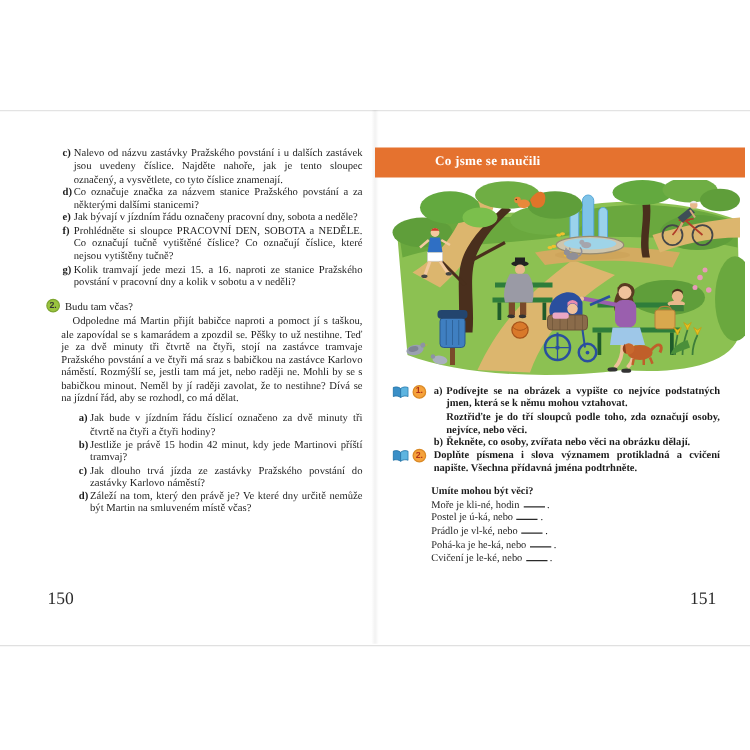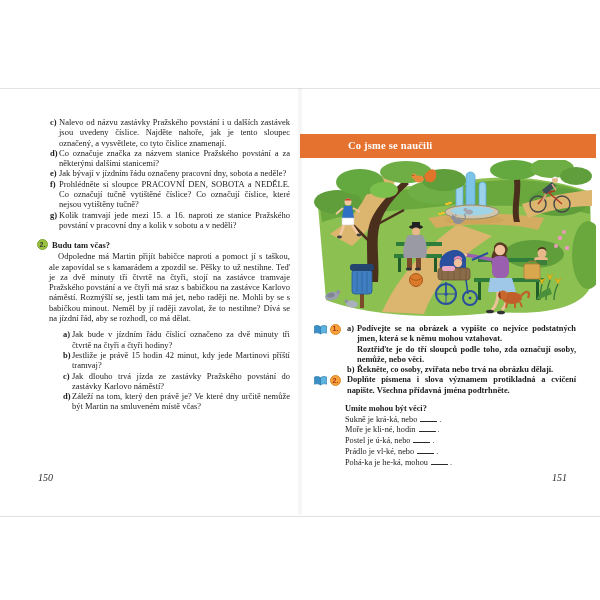--- a/index.html
+++ b/index.html
@@ -17,37 +17,37 @@
     position:absolute;left:297px;top:88px;width:6px;height:427px;
     background:linear-gradient(90deg,rgba(0,0,0,0) 0%,rgba(0,0,0,0.05) 50%,rgba(0,0,0,0) 100%);
   }
   
   .page-left{position:absolute;left:37px;top:117px;width:253px;font-size:8.5px;line-height:10.3px;}
   .top-items{margin-left:13px;}
   .q-item{position:relative;padding-left:9px;text-align:justify;}
   .q-label{position:absolute;left:0;top:0;font-weight:bold;}
   .b{font-weight:normal;}
   .sec-head{margin-top:9px;display:flex;align-items:center;gap:4px;}
-  .sec-title{font-weight:bold;}
+  .sec-title{font-weight:normal;}
   .para{margin:1px 0 0 12px;text-indent:9px;text-align:justify;}
   .questions{margin-top:6px;margin-left:26px;}
   .sec3{position:relative;margin-top:9px;padding-left:15px;font-weight:bold;}
   .sec3 .circle{position:absolute;left:0;top:0;}
   .circle{
     display:inline-flex;flex:none;width:11px;height:11px;border-radius:50%;
     align-items:center;justify-content:center;
     font-family:"Liberation Sans","DejaVu Sans",sans-serif;font-size:7px;font-weight:bold;
   }
   .circle-green{background:#9ac43f;border:1px solid #7da52f;color:#343434;box-sizing:border-box;}
   .circle-orange{background:#f6a23b;border:1px solid #da8a26;color:#b03218;box-sizing:border-box;}
-  .pagenum{position:absolute;top:472px;font-size:10px;color:#2a2a2a;font-style:italic;}
+  .pagenum{position:absolute;top:472px;font-size:14px;color:#2a2a2a;}
   .pagenum.pn-left{left:38px;}
   .pagenum.pn-right{left:552px;}
   
-  .page-right{position:absolute;left:300px;top:134px;width:296px;font-size:8.4px;line-height:10.3px;}
+  .page-right{position:absolute;left:300px;top:118px;width:296px;font-size:8.4px;line-height:10.3px;}
   .header-bar{
     height:24px;background:#e5722f;color:#fff;
     font-weight:bold;font-size:10.5px;line-height:24px;padding-left:48px;
     letter-spacing:0.2px;box-sizing:border-box;
   }
   .illustration{margin:2px 0 0 8px;width:288px;height:164px;}
   .ex{position:relative;padding-left:47px;padding-right:20px;}
   .ex1{margin-top:0px;}
   .ex2{}
   .ex .book{position:absolute;left:14px;top:1px;line-height:0;}
@@ -338,47 +338,47 @@
         <path d="M0.5,1 C2.5,0 5,0.5 6.5,1.8 L6.5,9 C5,7.8 2.5,7.4 0.5,8.2 Z" fill="#3a8fc7" stroke="#1f6fa3" stroke-width="0.6"></path>
         <path d="M12.5,1 C10.5,0 8,0.5 6.5,1.8 L6.5,9 C8,7.8 10.5,7.4 12.5,8.2 Z" fill="#5db4e0" stroke="#1f6fa3" stroke-width="0.6"></path>
       </svg>
     </span>
     <span class="num circle circle-orange">1.</span>
     <div class="ex-body">
       <div class="q-item">
         <span class="q-label">a)</span>
         <span class="q-text">
           <span class="pblock">Podívejte se na obrázek a vypište co nejvíce podstatných jmen, která se k němu mohou vztahovat.</span>
-          <span class="pblock">Roztřiďte je do tří sloupců podle toho, zda označují osoby, nemůže, nebo věci.</span>
+          <span class="pblock">Roztřiďte je do tří sloupců podle toho, zda označují osoby, nejvíce, nebo věci.</span>
         </span>
       </div>
       <div class="q-item">
         <span class="q-label">b)</span>
         <span class="q-text">
-          <span class="pblock">Řekněte, co osoby, zvířata nebo trvá na obrázku dělají.</span>
+          <span class="pblock">Řekněte, co osoby, zvířata nebo věci na obrázku dělají.</span>
         </span>
       </div>
     </div>
   </div>
 
   <div class="ex ex2">
     <span class="book">
       <svg width="13" height="10" viewBox="0 0 13 10">
         <path d="M0.5,1 C2.5,0 5,0.5 6.5,1.8 L6.5,9 C5,7.8 2.5,7.4 0.5,8.2 Z" fill="#3a8fc7" stroke="#1f6fa3" stroke-width="0.6"></path>
         <path d="M12.5,1 C10.5,0 8,0.5 6.5,1.8 L6.5,9 C8,7.8 10.5,7.4 12.5,8.2 Z" fill="#5db4e0" stroke="#1f6fa3" stroke-width="0.6"></path>
       </svg>
     </span>
     <span class="num circle circle-orange">2.</span>
     <div class="ex-body">
       <div>Doplňte písmena i slova významem protikladná a cvičení napište. Všechna přídavná jména podtrhněte.</div>
     </div>
   </div>
 
   <div class="fill-block">
     <div class="fill-title">Umíte mohou být věci?</div>
-    <div class="fill-line"><span>Sukně je krá-ká, nebo</span><span class="blank"></span><span class="tail">.</span></div>
     <div class="fill-line"><span>Moře je kli-né, hodin</span><span class="blank"></span><span class="tail">.</span></div>
     <div class="fill-line"><span>Postel je ú-ká, nebo</span><span class="blank"></span><span class="tail">.</span></div>
     <div class="fill-line"><span>Prádlo je vl-ké, nebo</span><span class="blank"></span><span class="tail">.</span></div>
-    <div class="fill-line"><span>Pohá-ka je he-ká, mohou</span><span class="blank"></span><span class="tail">.</span></div>
+    <div class="fill-line"><span>Pohá-ka je he-ká, nebo</span><span class="blank"></span><span class="tail">.</span></div>
+    <div class="fill-line"><span>Cvičení je le-ké, nebo</span><span class="blank"></span><span class="tail">.</span></div>
   </div>
 </div>
 <div class="pagenum pn-right">151</div>
 
 </body></html>

